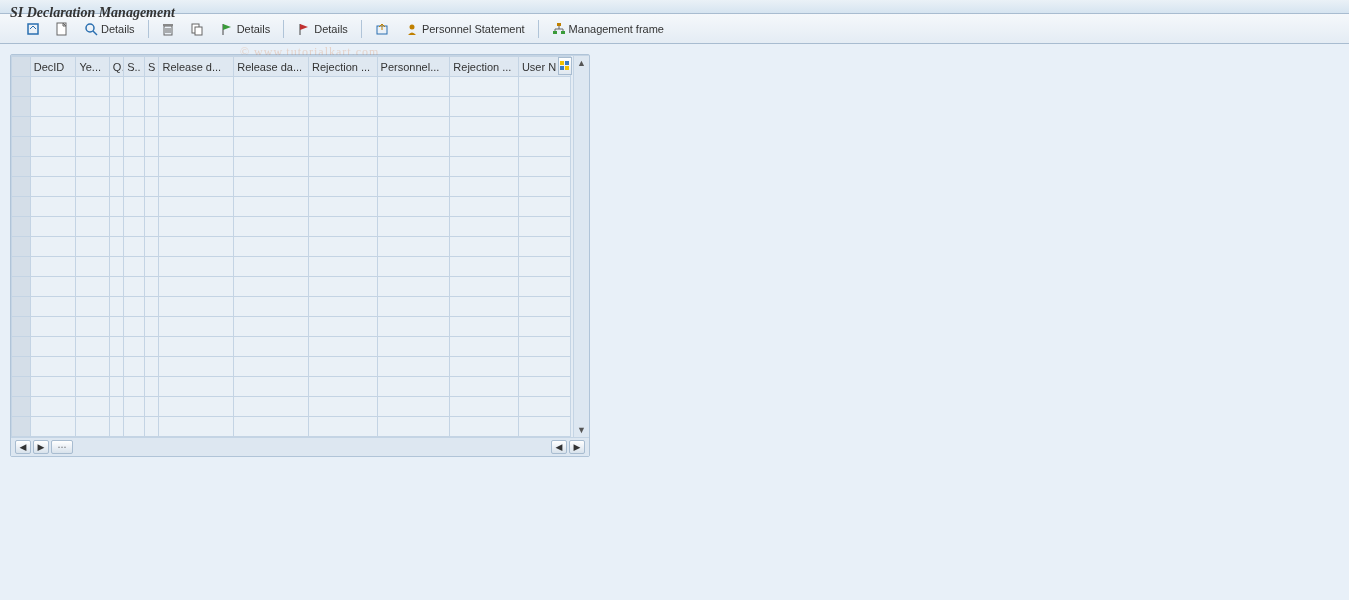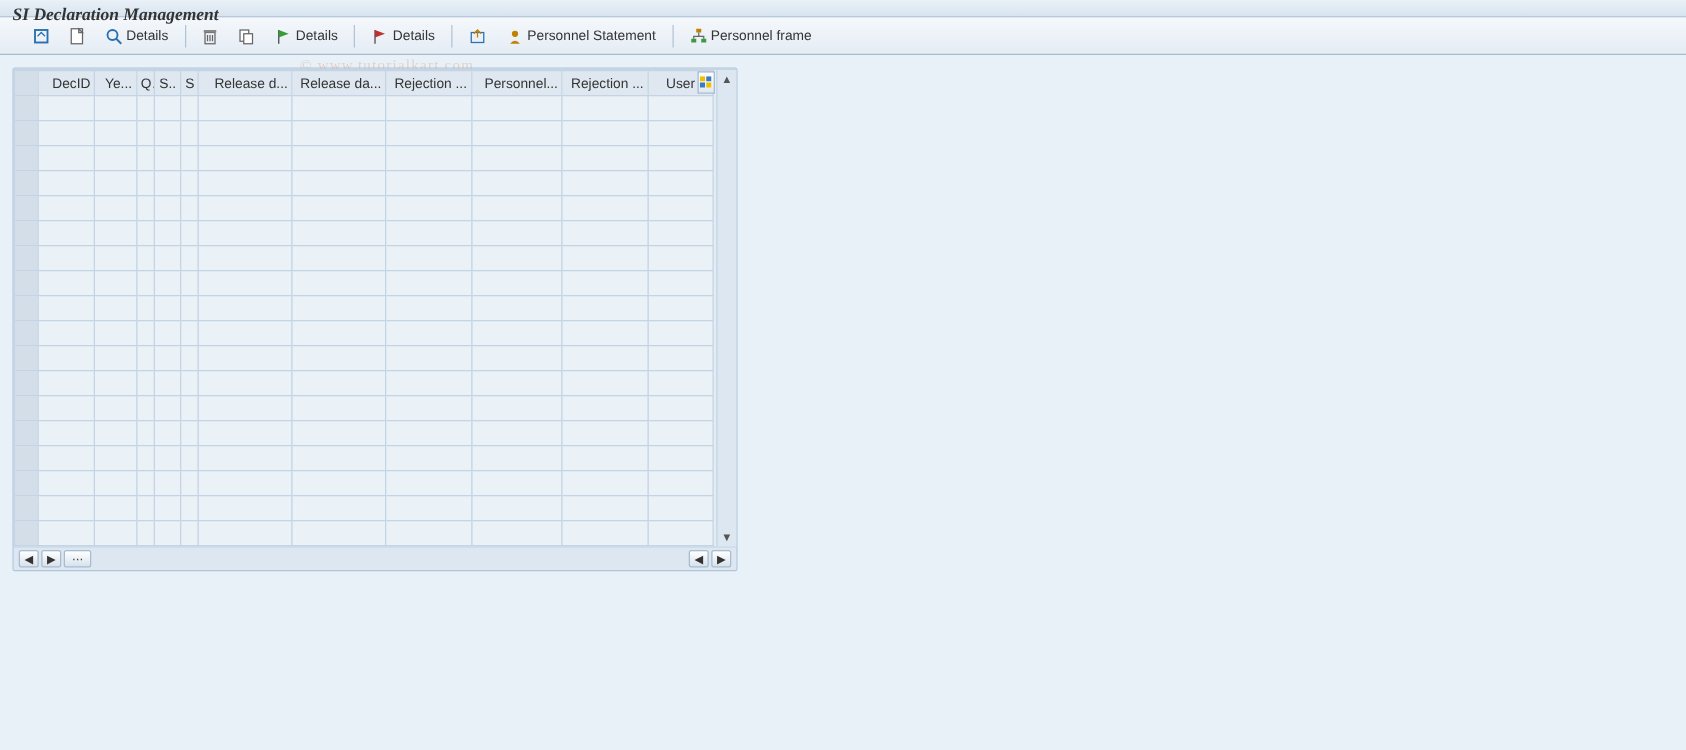--- a/index.html
+++ b/index.html
@@ -111,21 +111,21 @@
       background: #eaf1f7;
       height: 20px;
       font-size: 11px;
       font-weight: normal;
       text-align: left;
       padding: 0 3px;
       overflow: hidden;
       white-space: nowrap;
       text-overflow: ellipsis;
     }
-    th { background: #dfe8f1; color: #333; text-align: right; }
+    th { background: #dfe8f1; color: #333; }
     .row-sel { background: #d4dee8 !important; width: 18px; }
     .vscroll {
       position: absolute;
       right: 0; top: 0; bottom: 0;
       width: 16px;
       background: #dde7f1;
       display: flex;
       flex-direction: column;
       justify-content: space-between;
       align-items: center;
@@ -271,21 +271,21 @@
   <span class="tsep"></span>
   <button class="tbtn">
     <span>
       <svg width="14" height="14">
           <rect x="5" y="1" width="4" height="3" fill="#c08000"></rect>
           <rect x="1" y="9" width="4" height="3" fill="#3a9b3a"></rect>
           <rect x="9" y="9" width="4" height="3" fill="#3a9b3a"></rect>
           <path d="M7 4 L7 7 M3 9 L3 7 L11 7 L11 9" stroke="#666" fill="none"></path>
         </svg>
     </span>
-    <span>Personnel frame</span>
+    <span>Management frame</span>
   </button>
 </div>
 
 <div class="watermark">© www.tutorialkart.com</div>
 
 <div class="content">
 
 
   <div class="panel grid-wrap">
     <div class="table-scroll">

